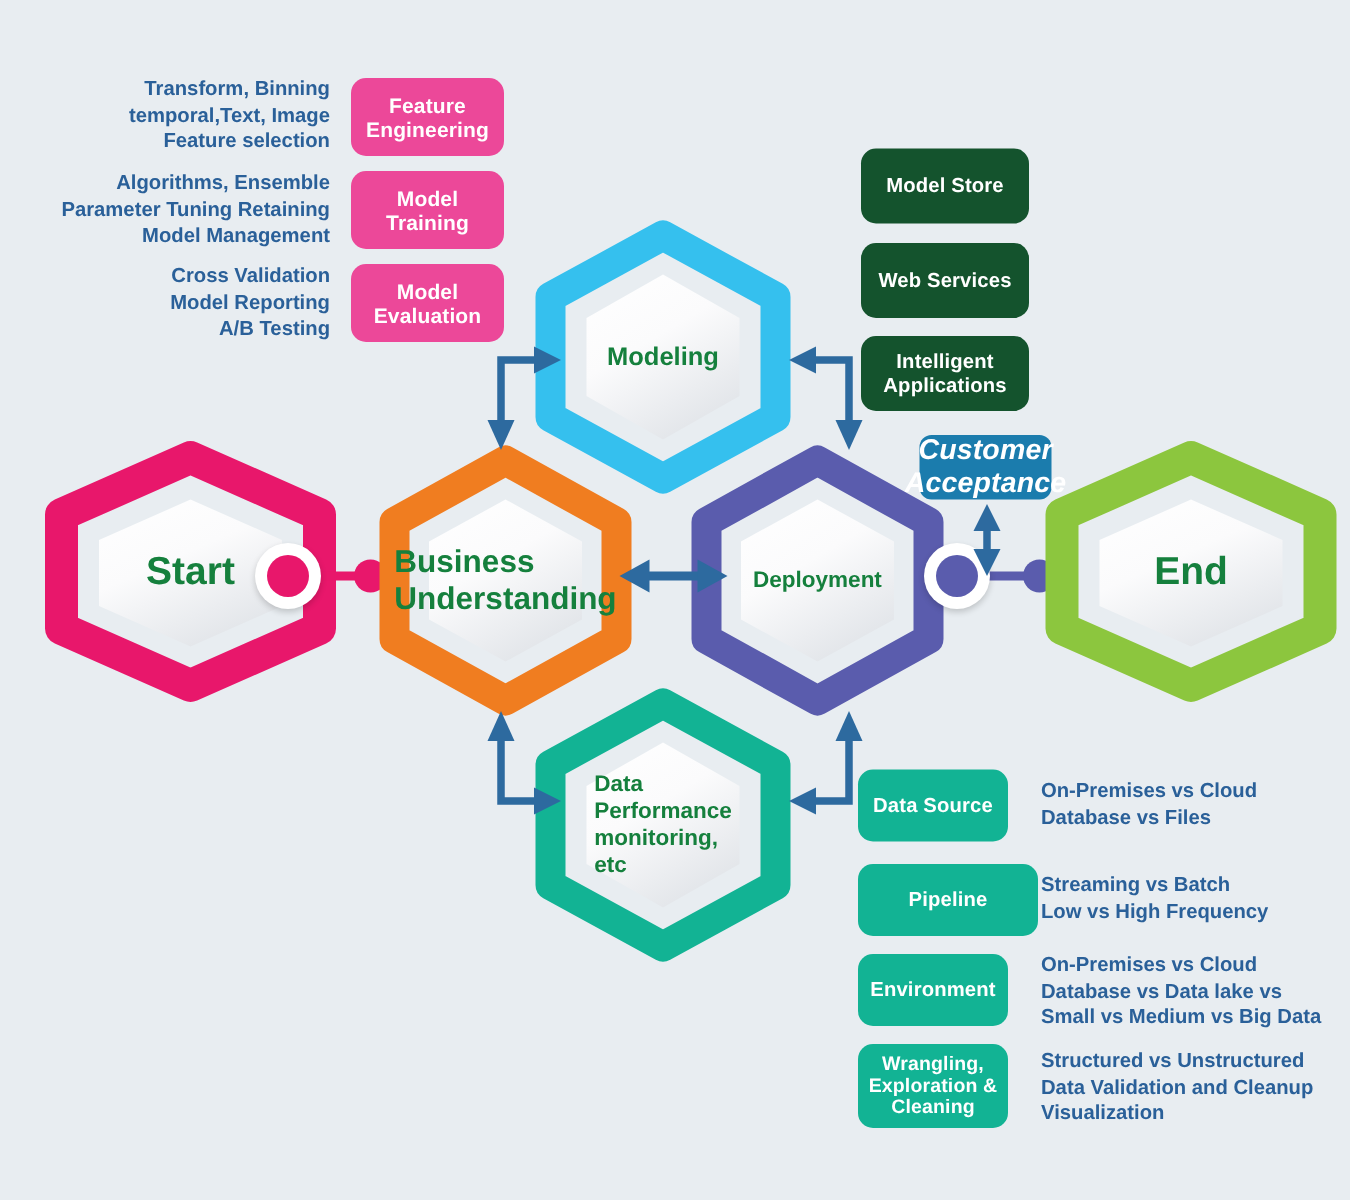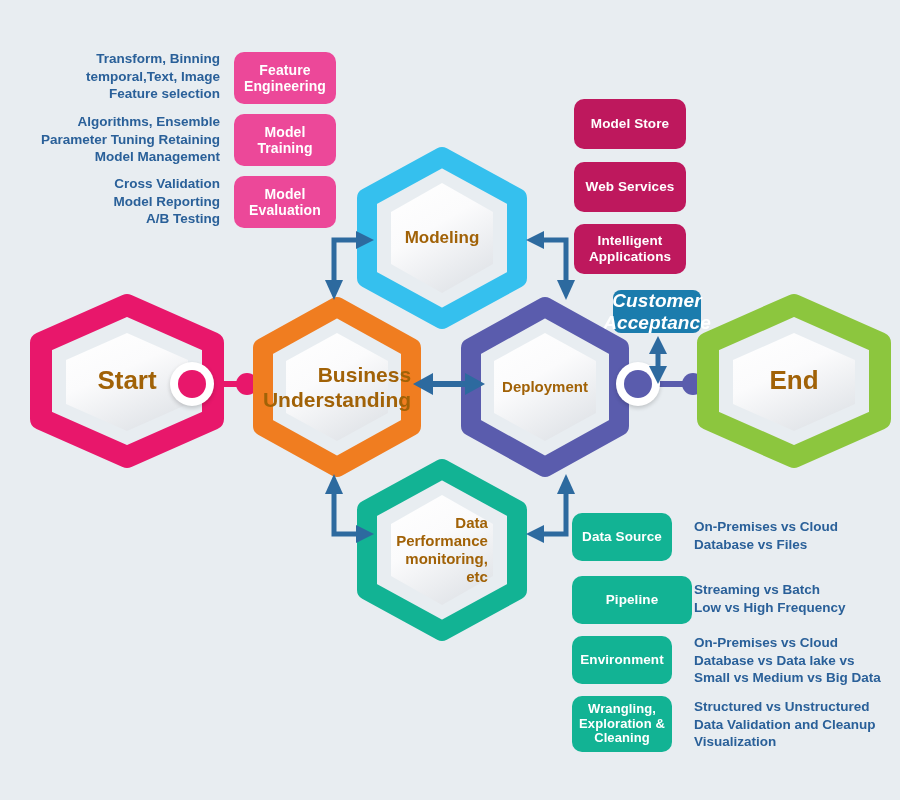--- a/index.html
+++ b/index.html
@@ -29,21 +29,21 @@
     text-align: center;
     border-radius: 10px;
     color: #ffffff;
     font-weight: bold;
     line-height: 1.15;
     box-sizing: border-box;
     padding: 4px 6px;
     letter-spacing: 0.1px;
   }
   .pill.cyan   { background: #ec4899; }
-  .pill.purple { background: #be185d; }
+  .pill.purple { background: #14532d; }
   .pill.teal   { background: #12b394; }
   .pill.steel  { background: #1b7cad; }
 
   
   .desc {
     position: absolute;
     color: #2a6099;
     font-weight: bold;
     line-height: 1.3;
     font-size: 13.5px;
@@ -55,22 +55,22 @@
   .hex {
     position: absolute;
   }
   .hex svg { display: block; overflow: visible; }
   .hex-label {
     position: absolute;
     left: 0; right: 0; top: 0; bottom: 0;
     display: flex;
     align-items: center;
     justify-content: center;
-    text-align: right;
-    color: #a16207;
+    text-align: left;
+    color: #15803d;
     font-weight: bold;
     line-height: 1.2;
     pointer-events: none;
     white-space: pre-line;
   }
 
   
   .conn { position: absolute; }
   .conn .bar {
     position: absolute;

